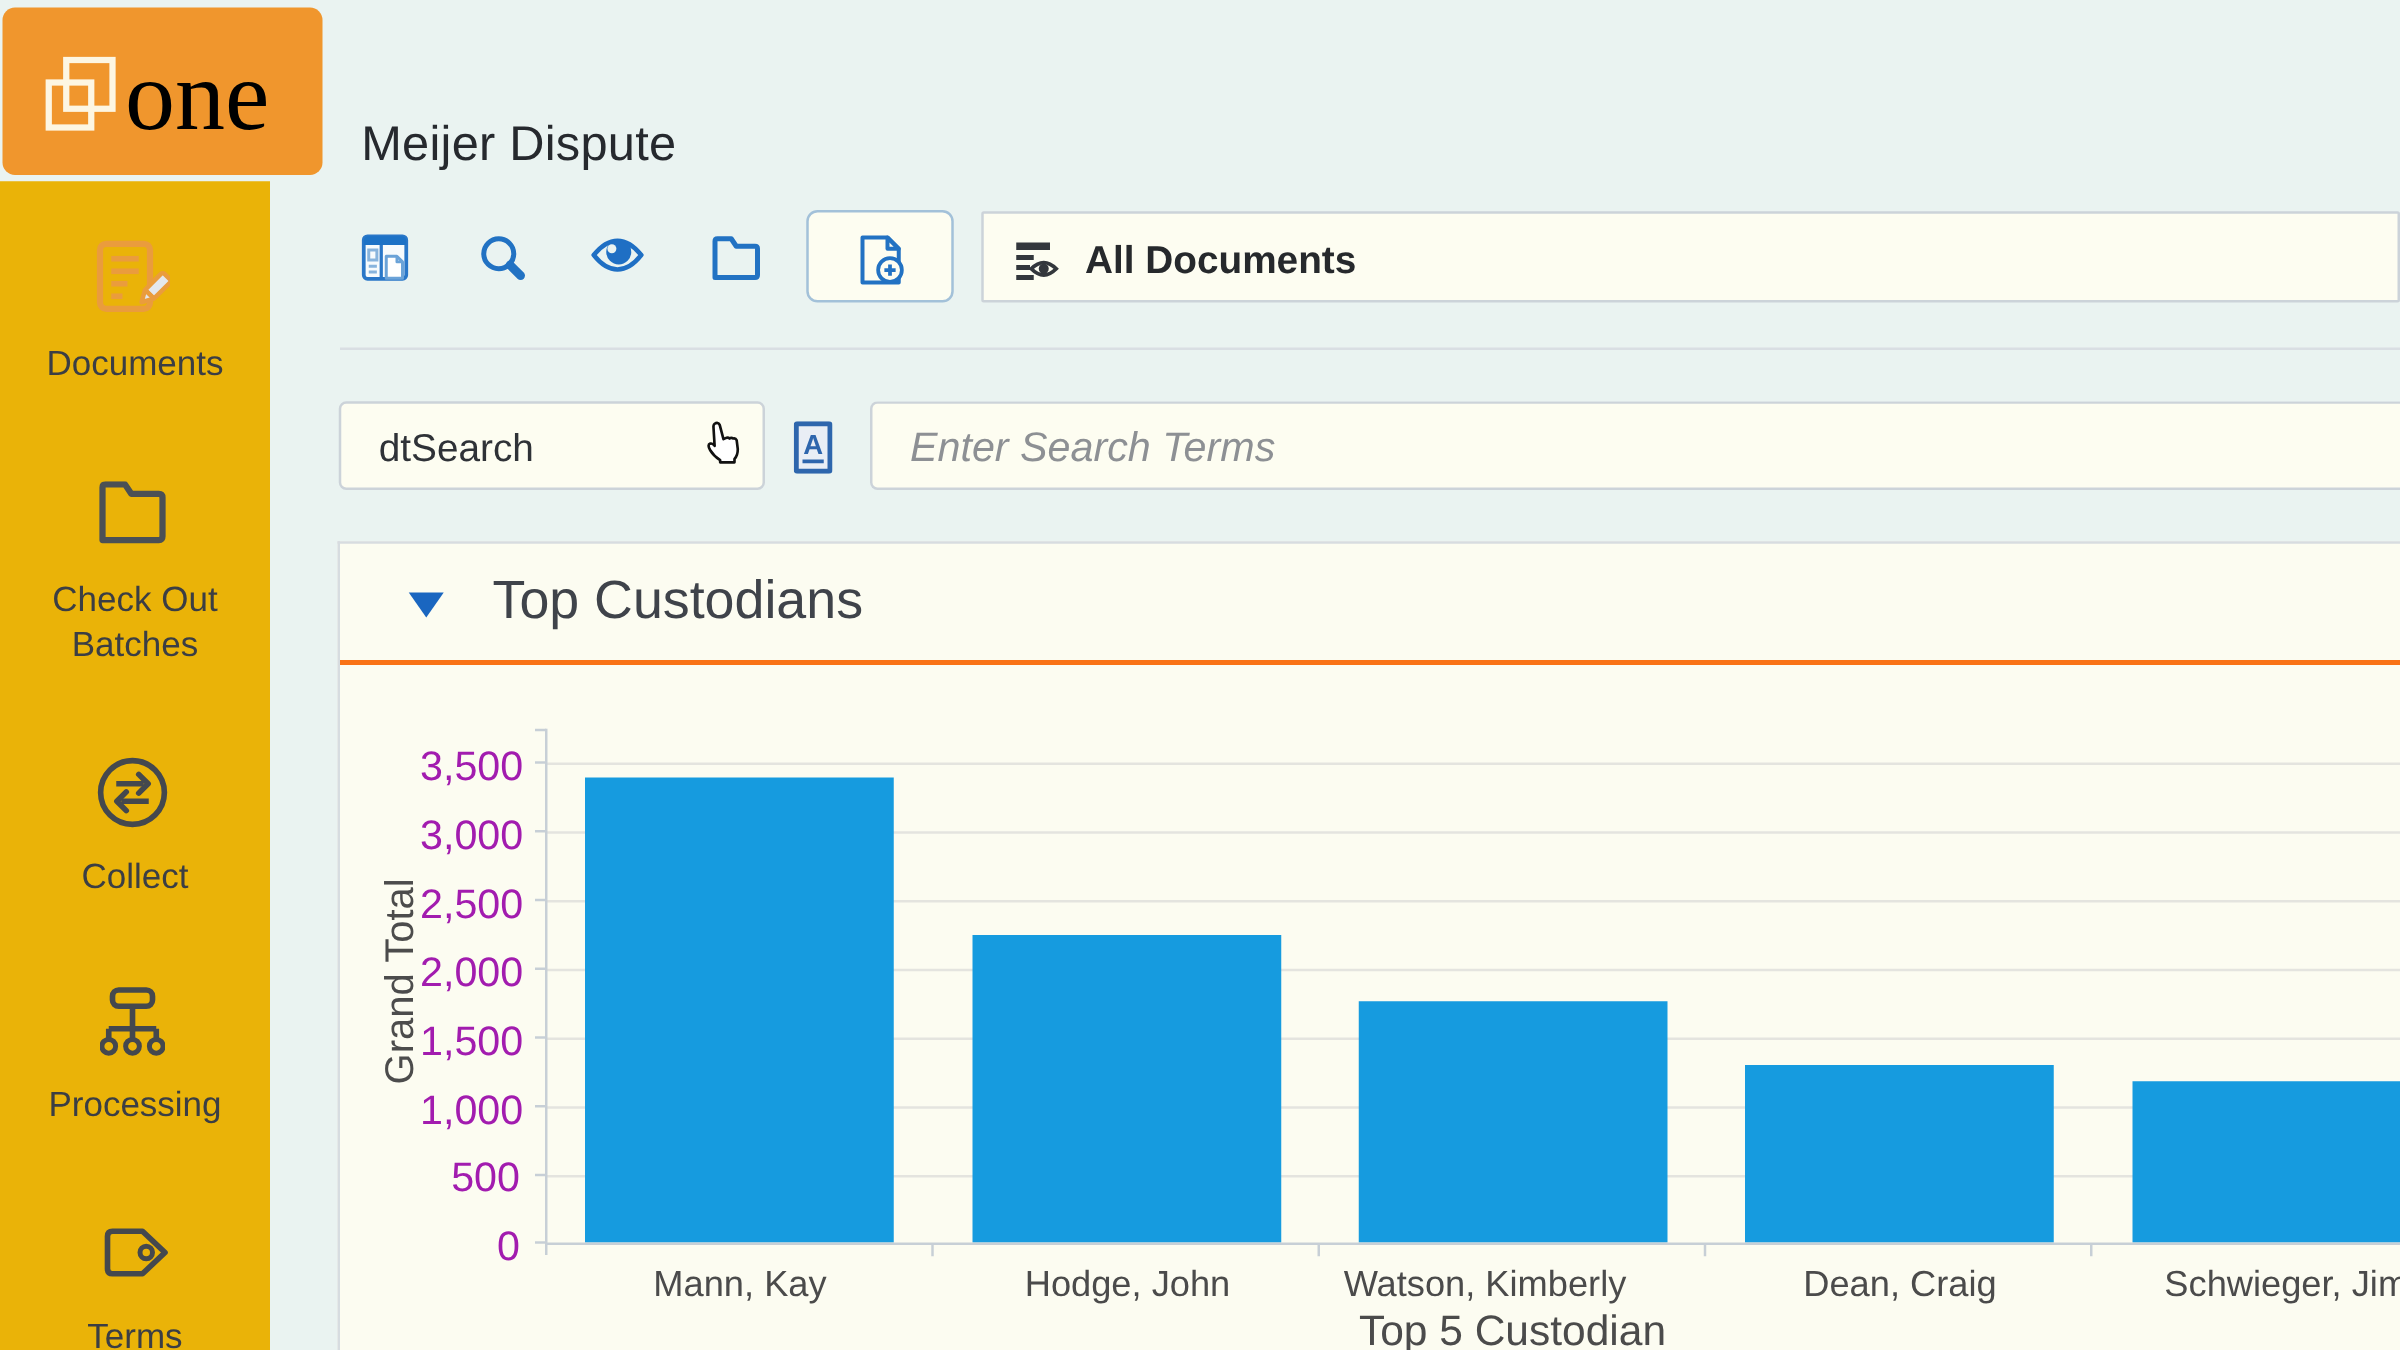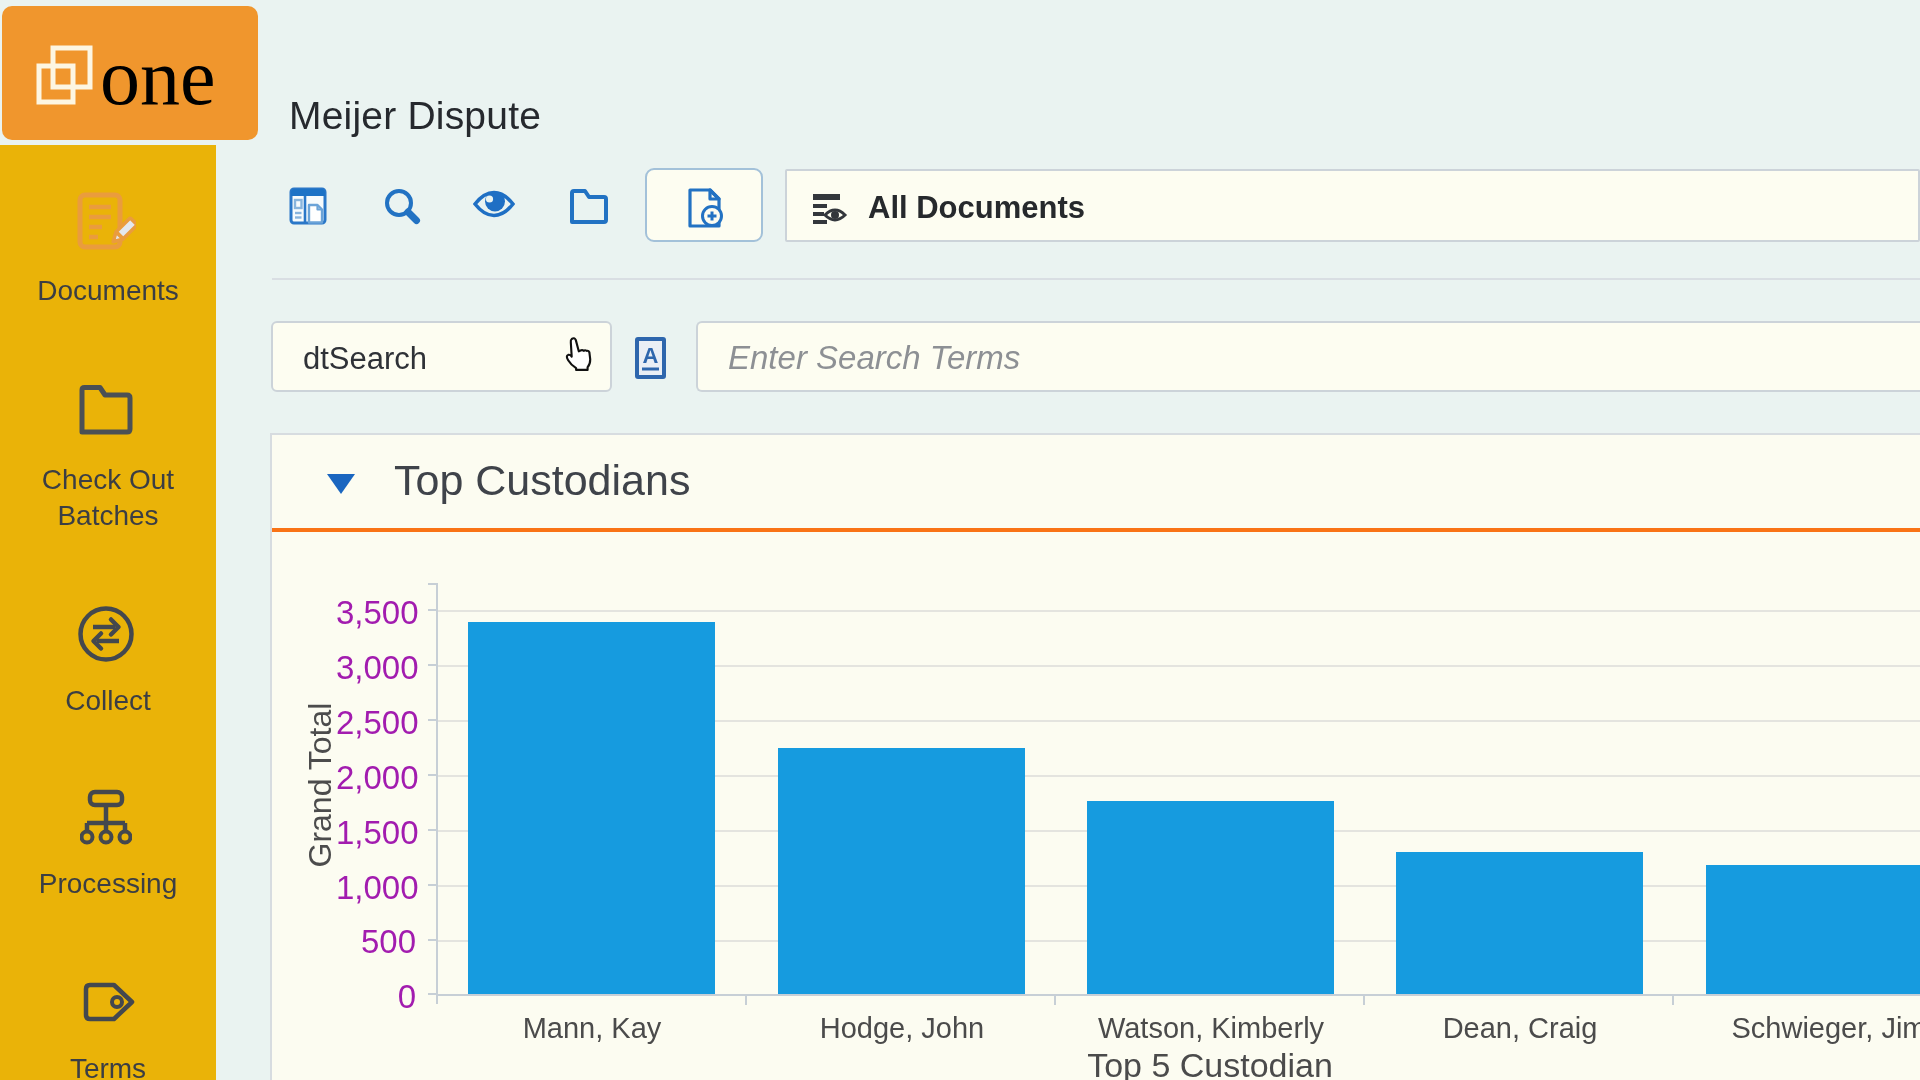--- a/index.html
+++ b/index.html
@@ -204,18 +204,18 @@
     <div class="bar" style="left:1087px;top:801px;width:247px;height:193px"></div>
     <div class="bar" style="left:1396px;top:852px;width:247px;height:142px"></div>
     <div class="bar" style="left:1706px;top:865px;width:214px;height:129px"></div>
     <div class="tick" style="left:437px;top:994px;width:1483px;height:2px"></div>
     <div class="tick" style="left:745px;top:996px;width:2px;height:9px"></div>
     <div class="tick" style="left:1054px;top:996px;width:2px;height:9px"></div>
     <div class="tick" style="left:1363px;top:996px;width:2px;height:9px"></div>
     <div class="tick" style="left:1672px;top:996px;width:2px;height:9px"></div>
     <div class="xlab" style="left:432px;top:1012px">Mann, Kay</div>
     <div class="xlab" style="left:742px;top:1012px">Hodge, John</div>
-    <div class="xlab" style="left:1051px;top:1012px">Watson, Kimberly</div>
+    <div class="xlab" style="left:1028px;top:1012px">Watson, Kimberly</div>
     <div class="xlab" style="left:1360px;top:1012px">Dean, Craig</div>
     <div class="xlab" style="left:1669px;top:1012px">Schwieger, Jim</div>
     <div id="xtitle">Top 5 Custodian</div>
   </div>
 </div>
 
 </body></html>

